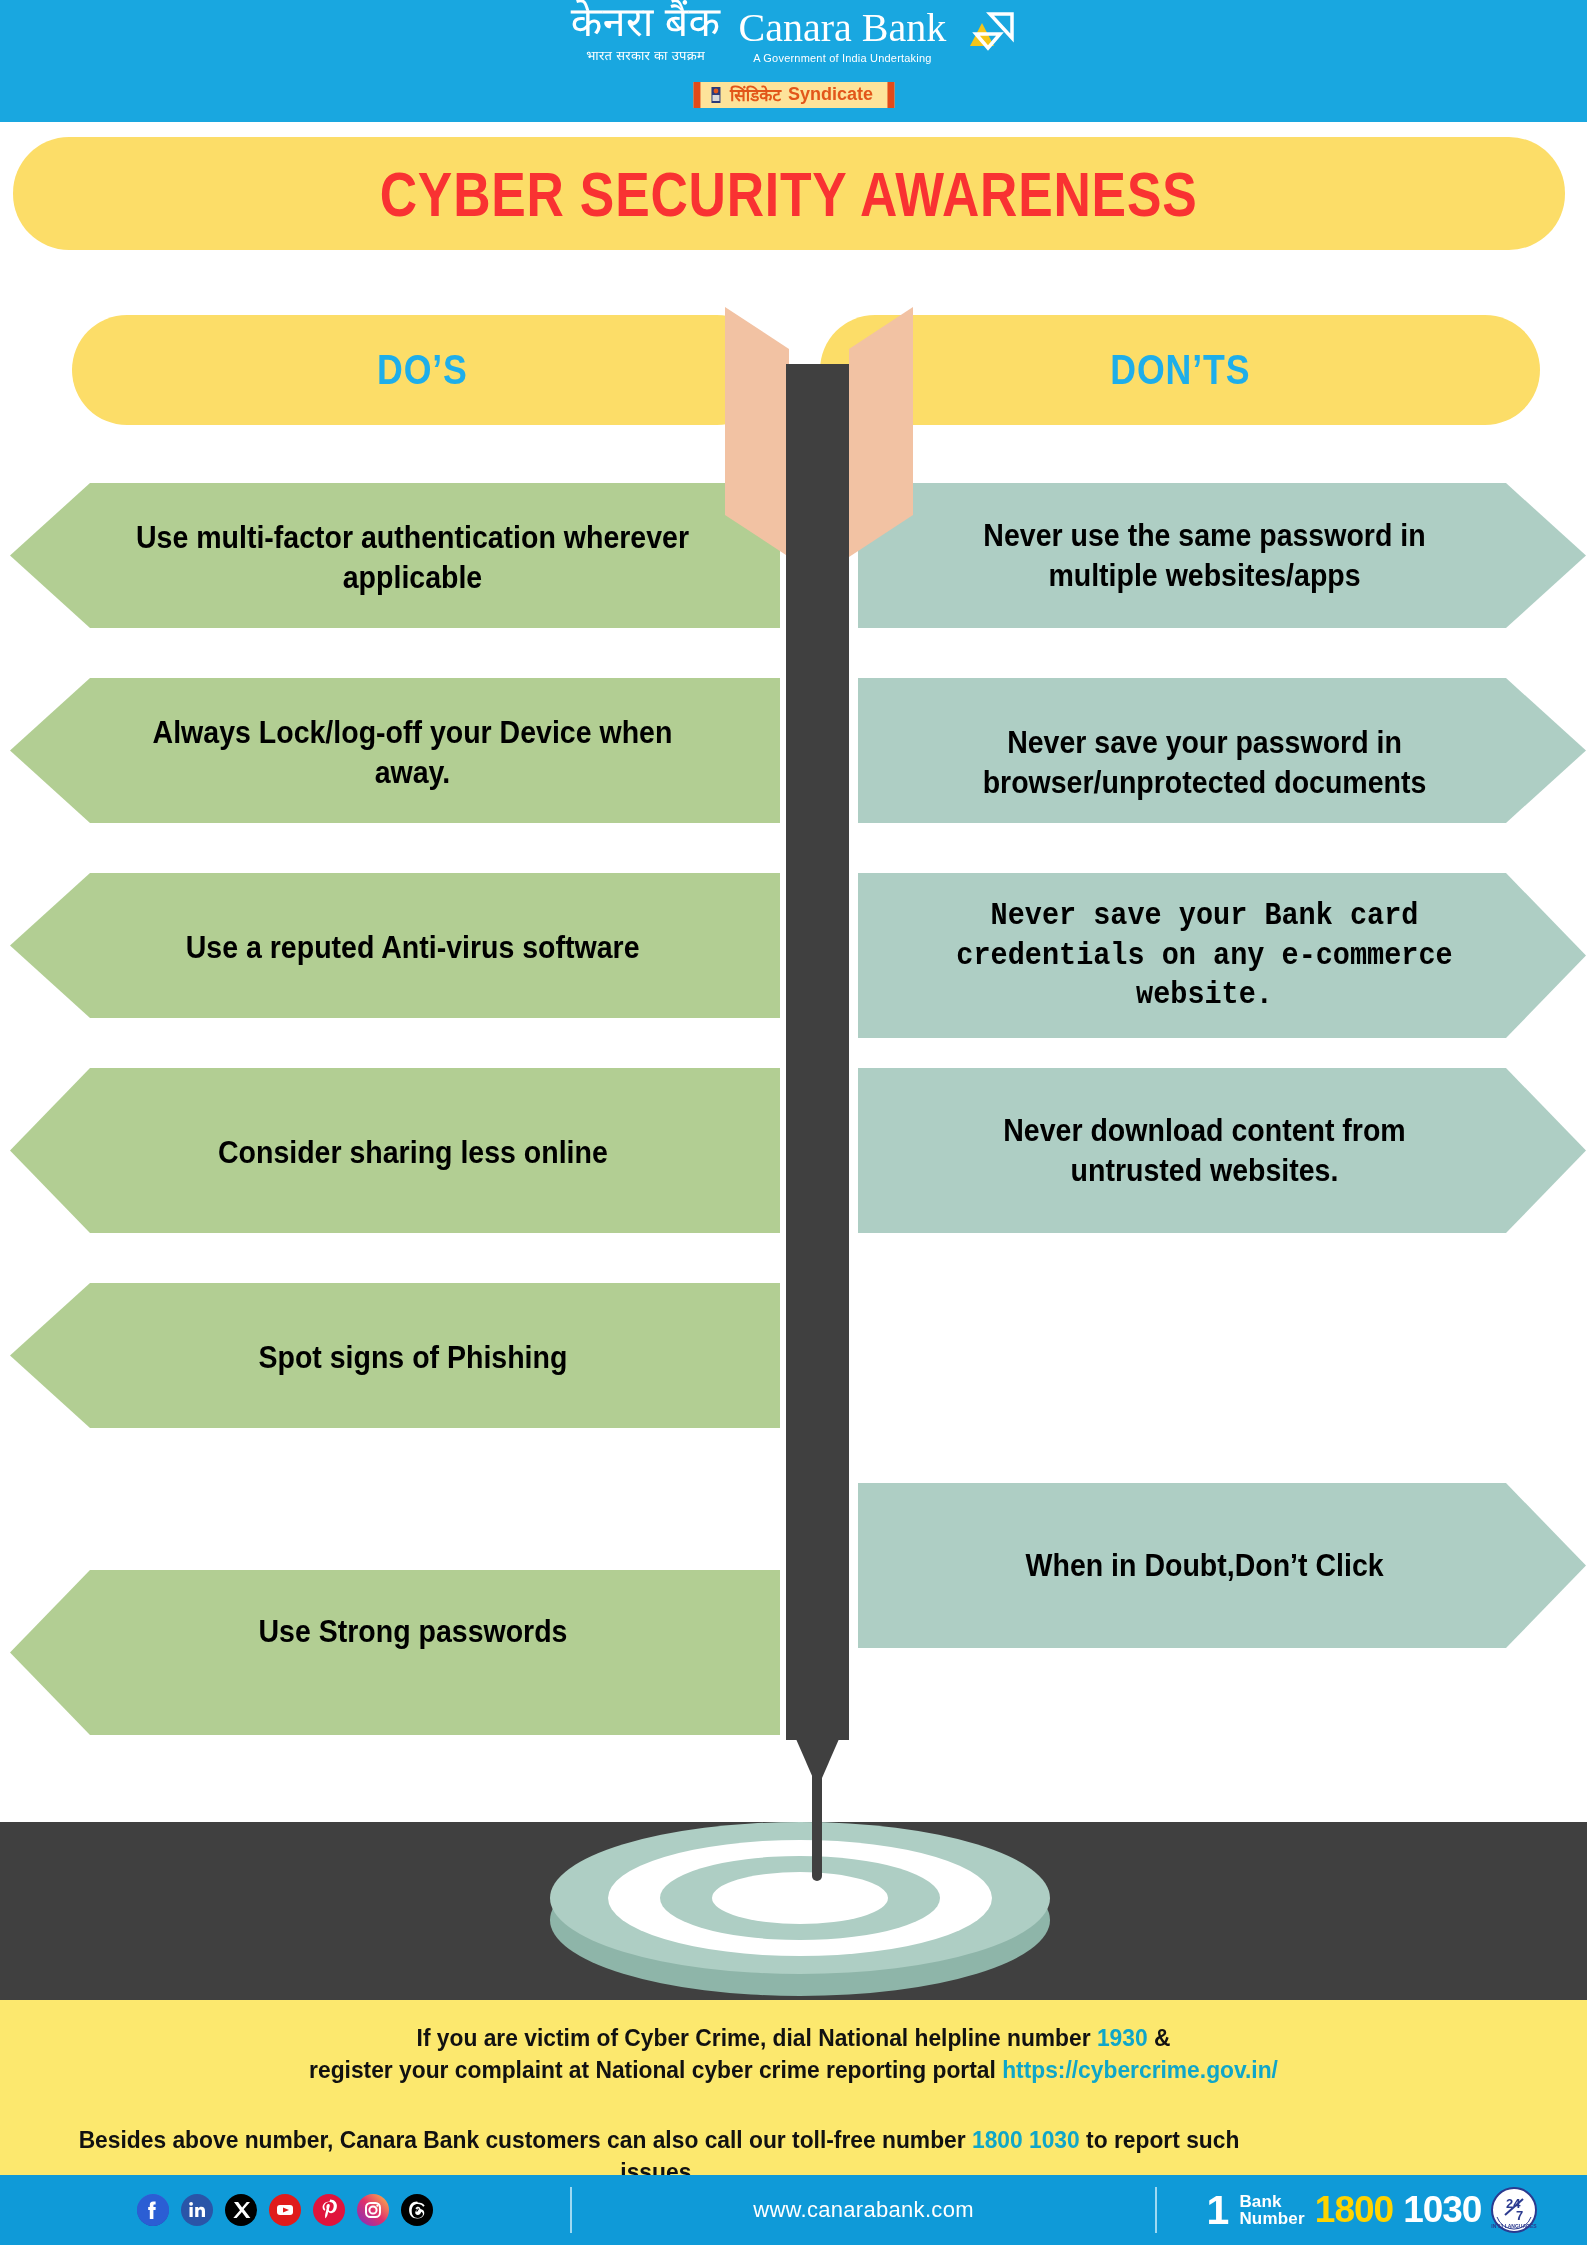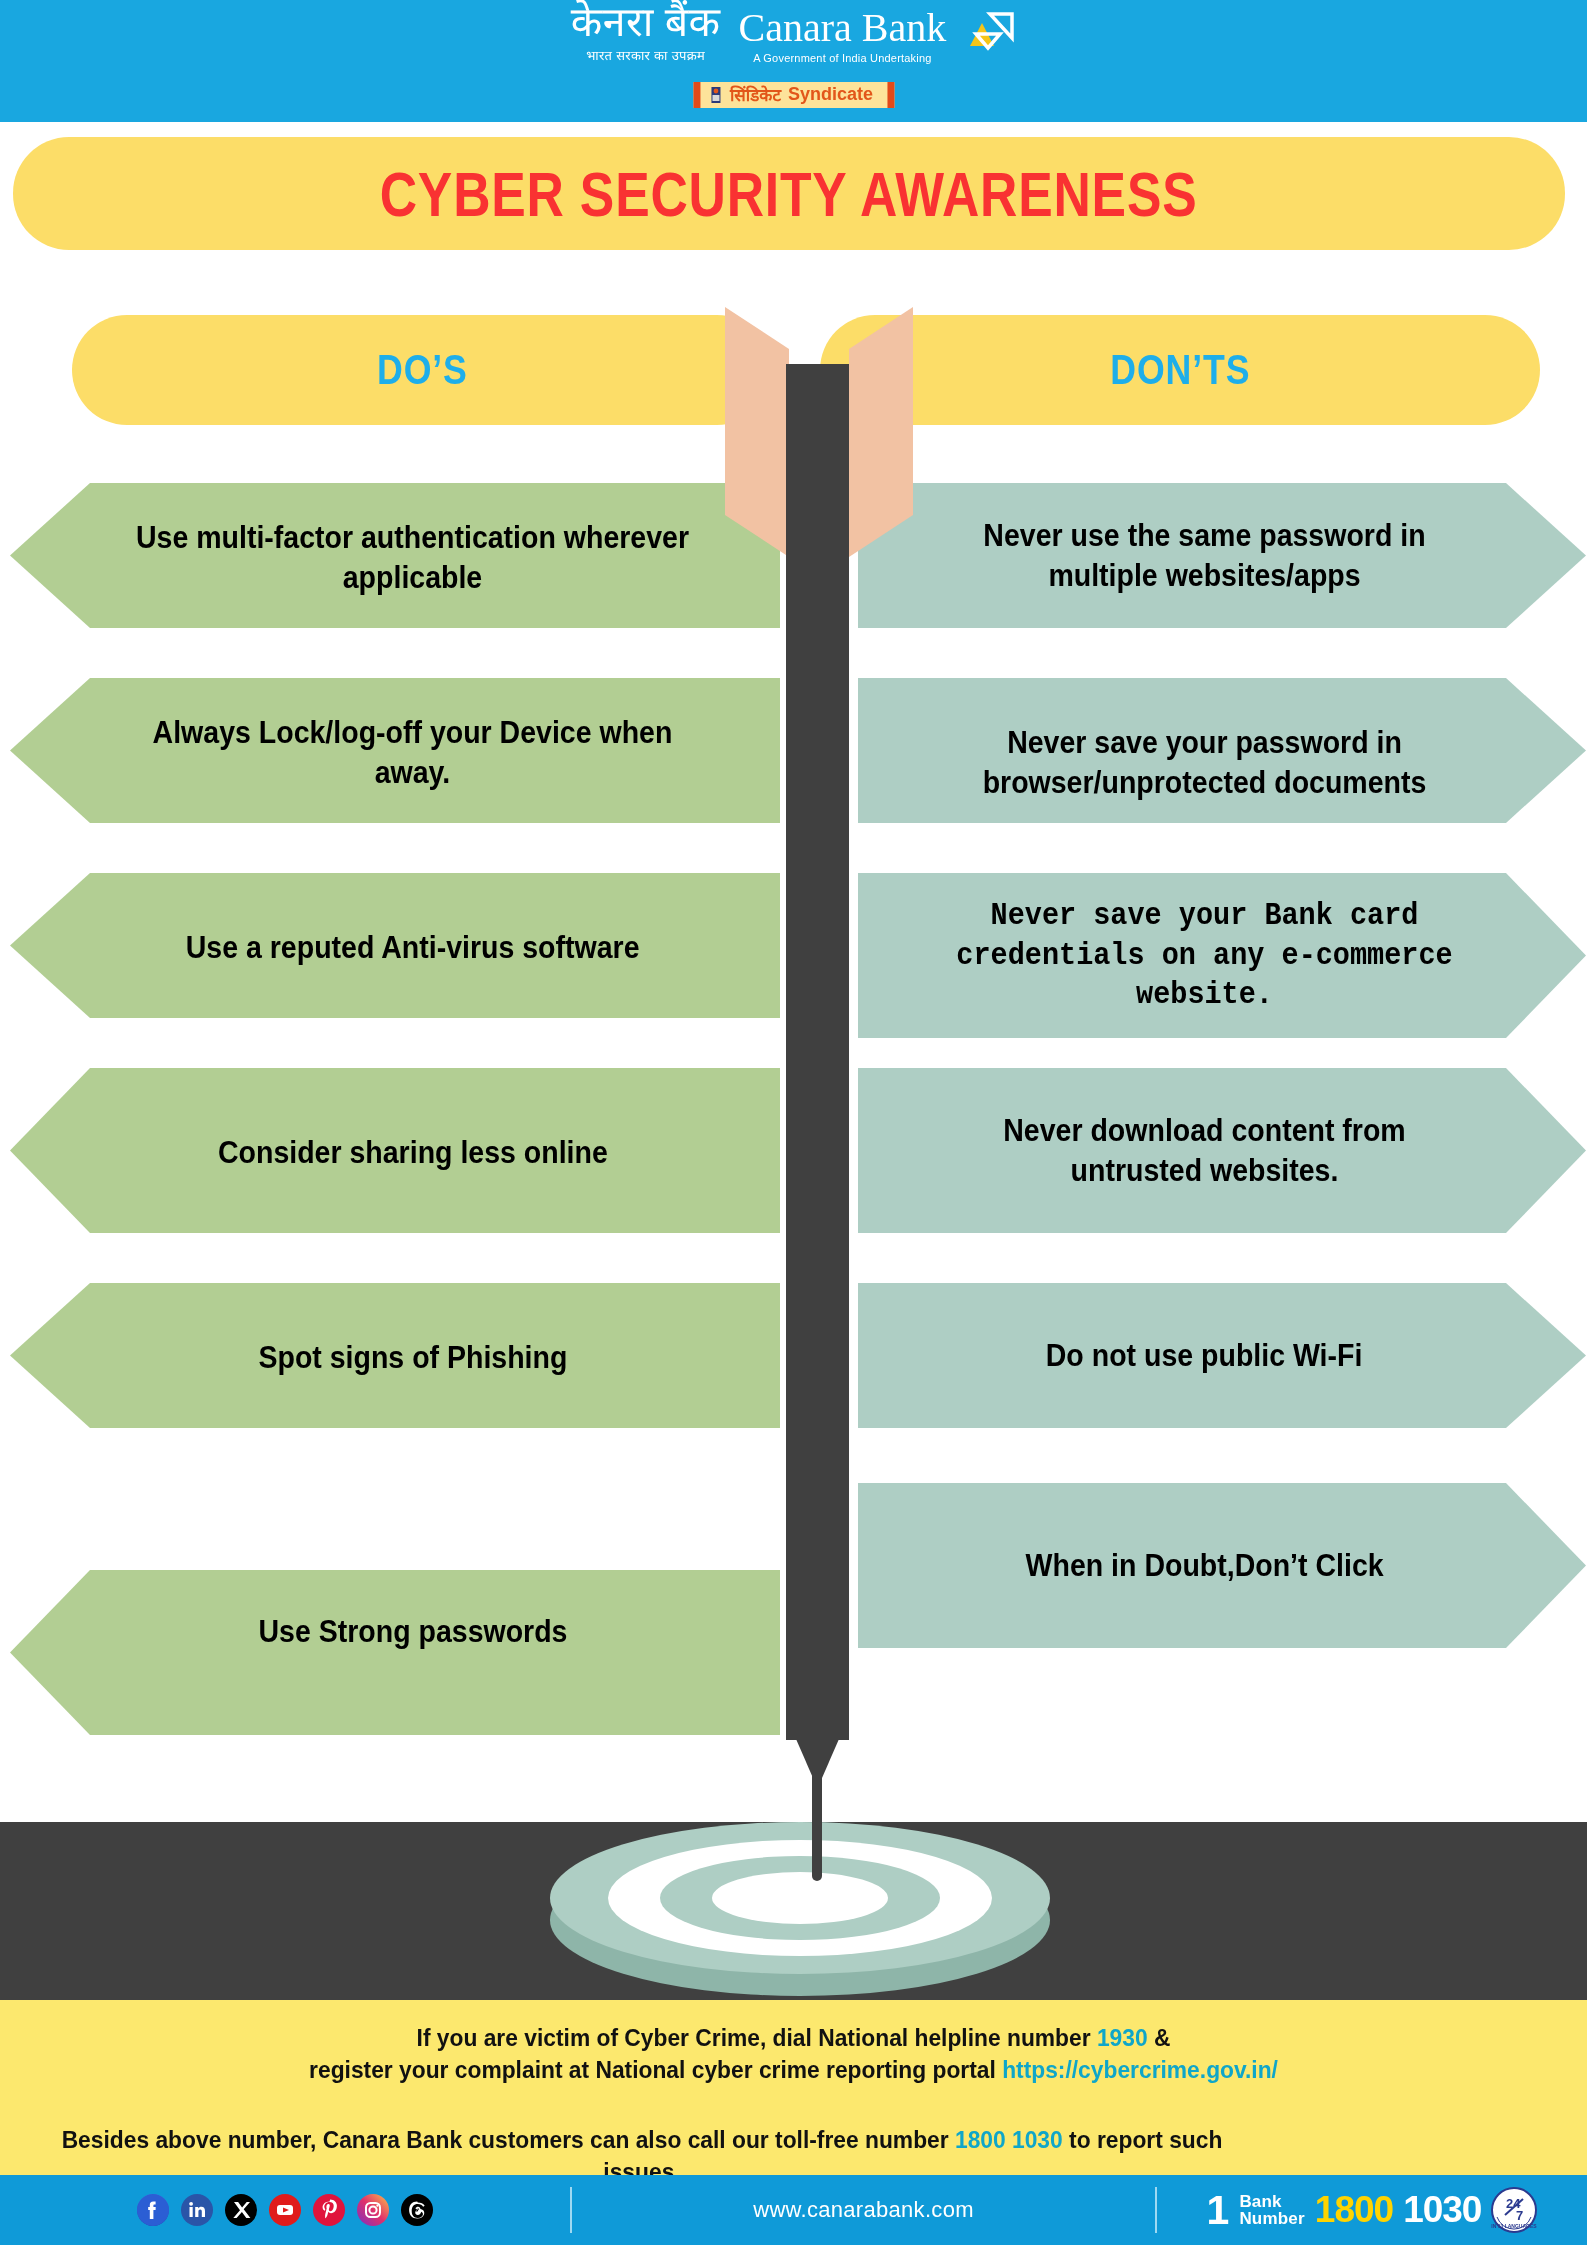--- a/index.html
+++ b/index.html
@@ -107,21 +107,21 @@
   
   .yellow-footer{
     position:absolute;left:0;top:2000px;width:1587px;height:175px;background:#fce86e;
     z-index:5;
   }
   .yf-line{
     text-align:center;color:#111;font-weight:bold;font-size:24px;line-height:1.35;
     transform:scaleX(.95);transform-origin:center;
   }
   .yf-block1{position:absolute;left:0;top:22px;width:1587px;}
-  .yf-block2{position:absolute;left:0;top:124px;width:1284px;}
+  .yf-block2{position:absolute;left:17px;top:124px;width:1284px;}
   .cyan{color:#0fa6c9;}
 
   
   .blue-bar{
     position:absolute;left:0;top:2175px;width:1587px;height:70px;background:#0f9ad8;z-index:5;
     display:flex;align-items:center;
   }
   .bb-social{width:570px;display:flex;align-items:center;justify-content:center;gap:12px;}
   .sicon{width:32px;height:32px;border-radius:50%;display:flex;align-items:center;justify-content:center;}
   .bb-sep{width:2px;height:46px;background:#9fd9f2;}
@@ -245,26 +245,20 @@
       <path d="M0 0 L648 0 L728 82.5 L648 165 L0 165 Z" fill="#aecec4"></path>
     </svg>
     <div class="label">Never save your Bank card credentials on any e-commerce website.</div>
   </div>
   <div class="arrow arrow-right" style="top:1068px;height:165px;">
     <svg width="728" height="165" viewBox="0 0 728 165" preserveAspectRatio="none">
       <path d="M0 0 L648 0 L728 82.5 L648 165 L0 165 Z" fill="#aecec4"></path>
     </svg>
     <div class="label">Never download content from untrusted websites.</div>
   </div>
-  <div class="arrow arrow-right" style="top:1283px;height:145px;">
-    <svg width="728" height="145" viewBox="0 0 728 145" preserveAspectRatio="none">
-      <path d="M0 0 L648 0 L728 72.5 L648 145 L0 145 Z" fill="#aecec4"></path>
-    </svg>
-    <div class="label">Do not use public Wi-Fi</div>
-  </div>
   <div class="arrow arrow-right" style="top:1483px;height:165px;">
     <svg width="728" height="165" viewBox="0 0 728 165" preserveAspectRatio="none">
       <path d="M0 0 L648 0 L728 82.5 L648 165 L0 165 Z" fill="#aecec4"></path>
     </svg>
     <div class="label">When in Doubt,Don’t Click</div>
   </div>
 
   <div class="dart-shaft"></div>
   <div class="dart-tip">
     <svg width="63" height="62" viewBox="0 0 63 62">

